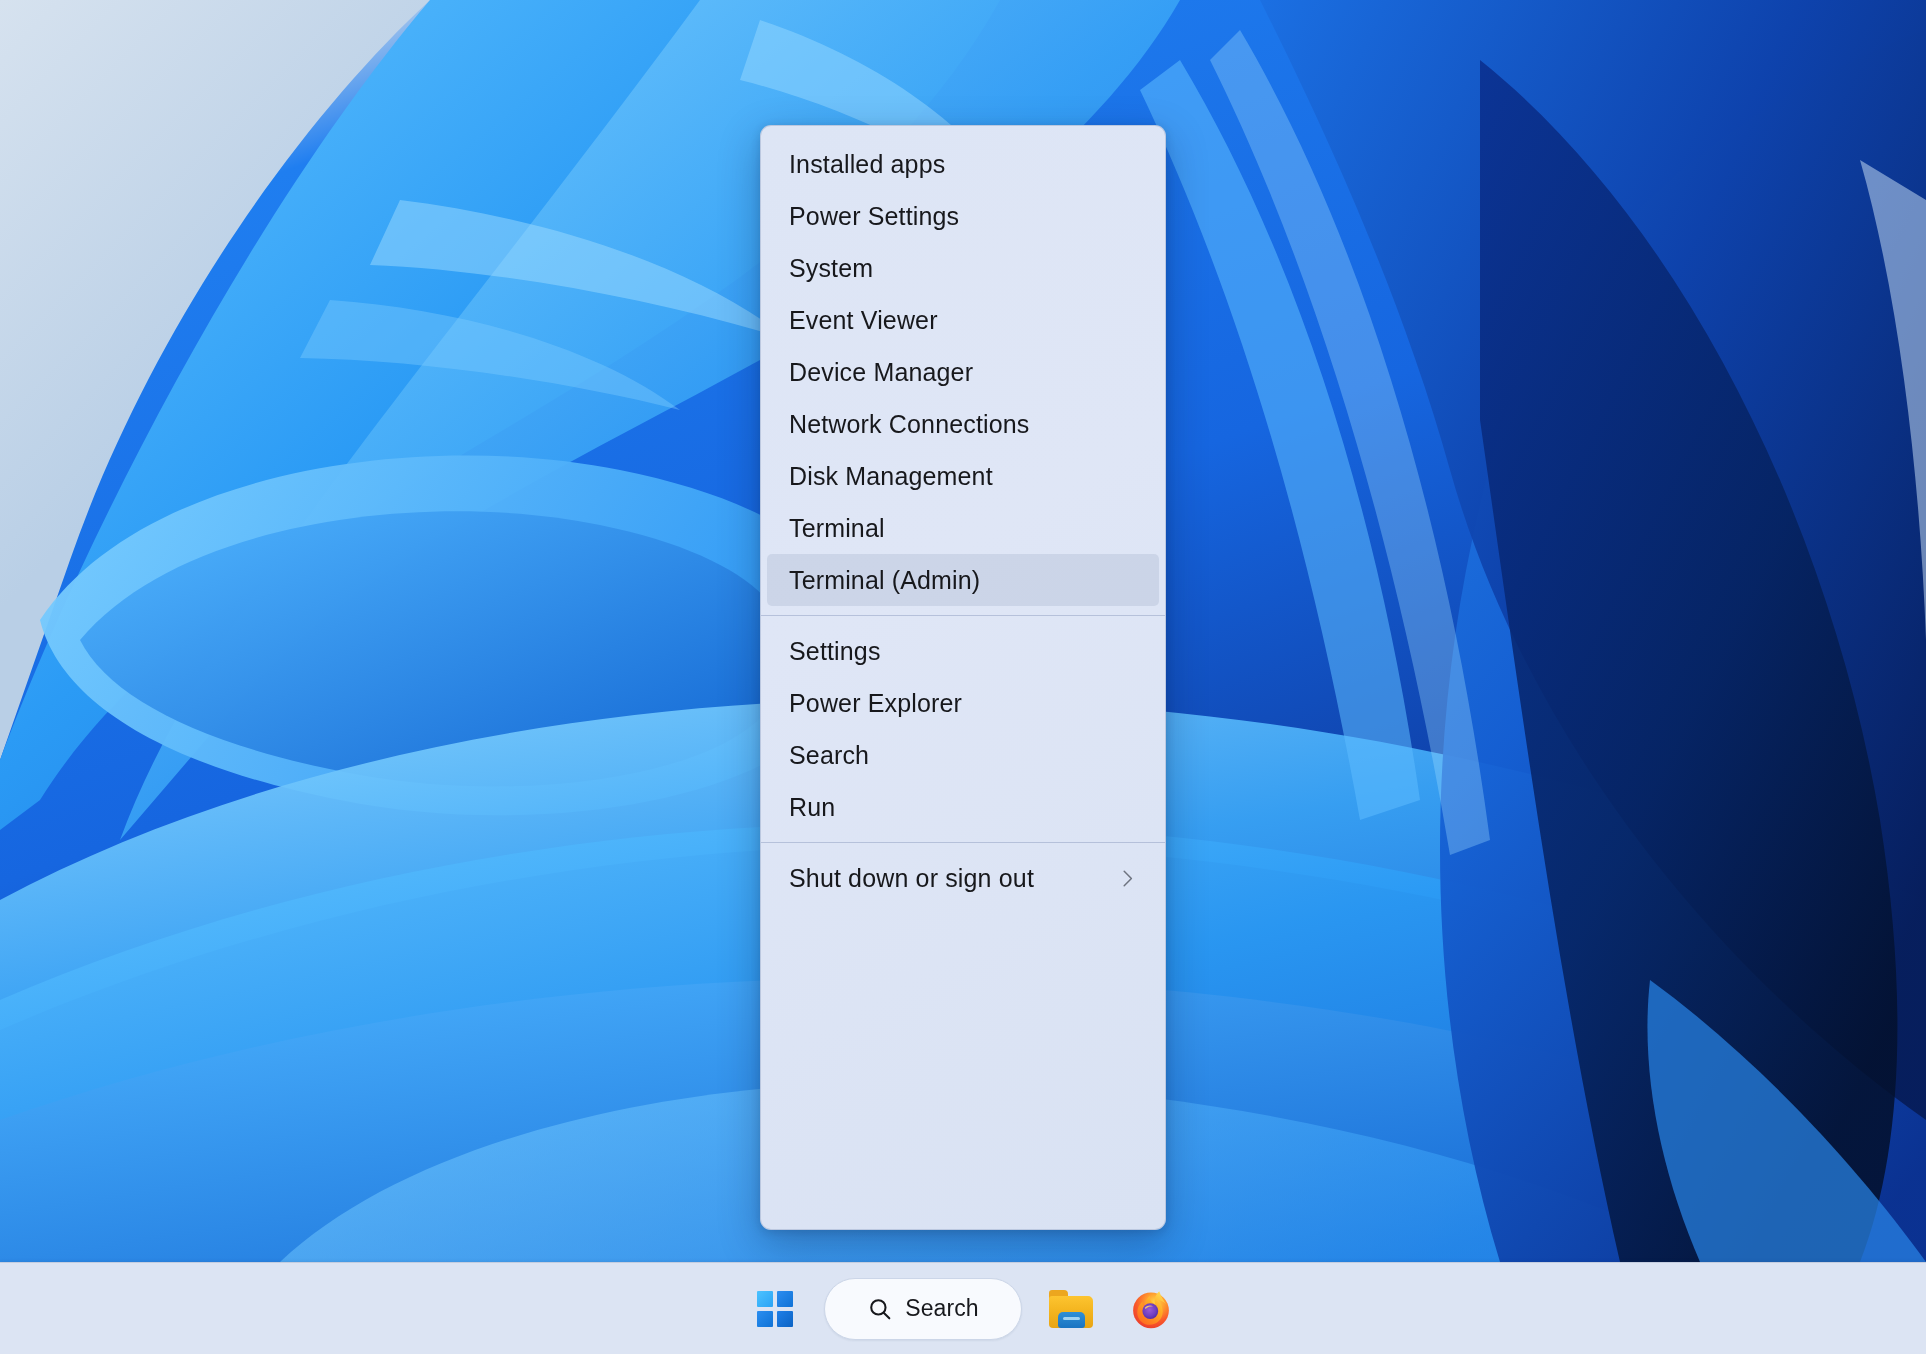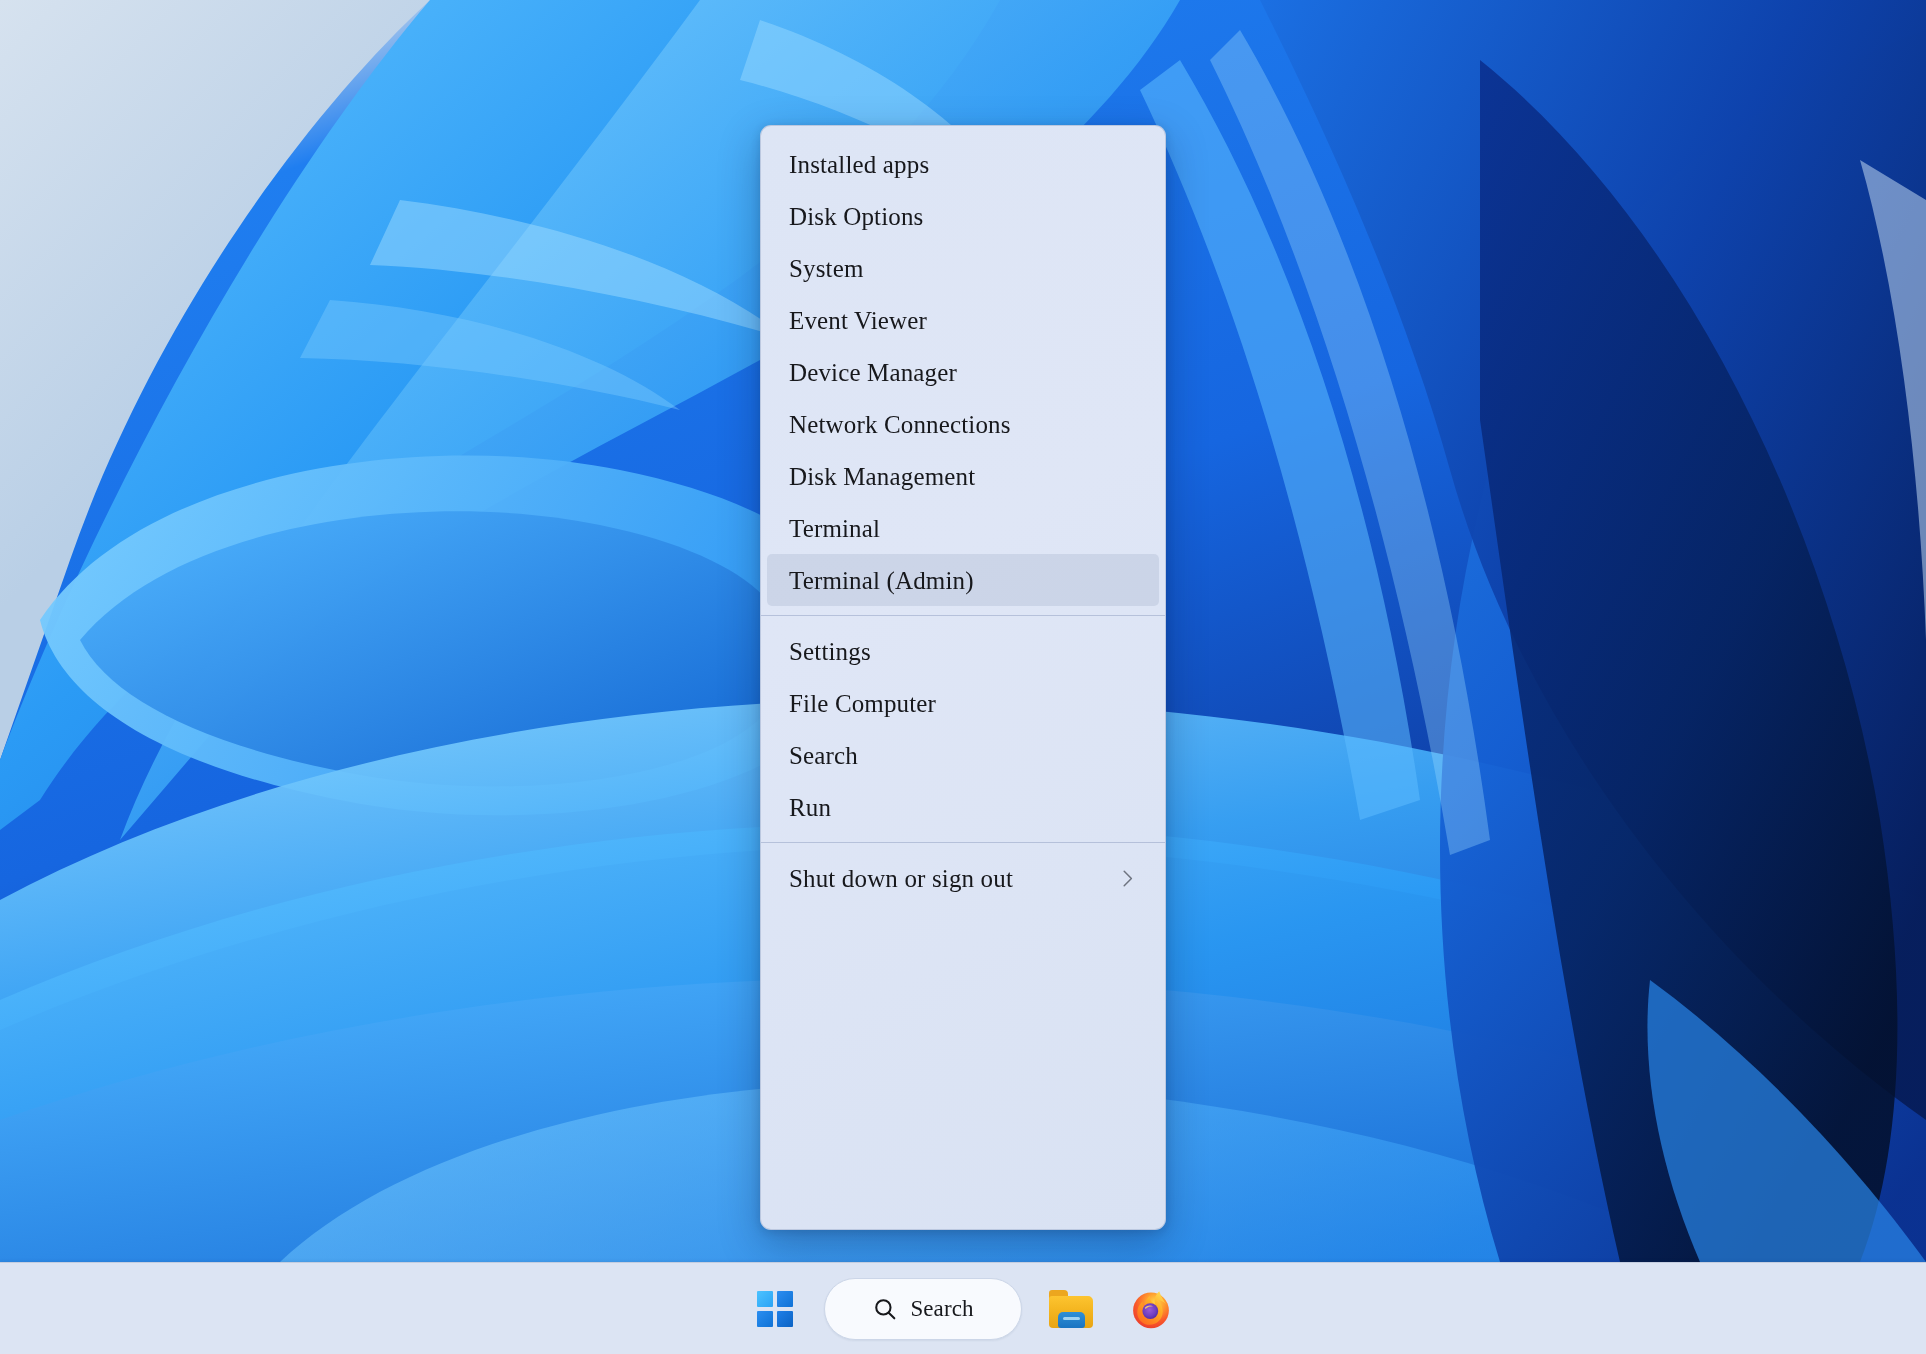--- a/index.html
+++ b/index.html
@@ -9,21 +9,20 @@
     width:1926px; height:1354px;
     overflow:hidden;
     font-family:"Liberation Sans", sans-serif;
   }
 
   #screen {
     position:relative;
     width:1926px; height:1354px;
     overflow:hidden;
     background:#bfd3e8;
-    font-family:Liberation Serif, serif;
   }
 
   
   #wallpaper {
     position:absolute; inset:0 0 92px 0;
     overflow:hidden;
     background:
       linear-gradient(160deg,#cfdcec 0%, #cfdcec 6%, #1f7ef0 14%, #1666e0 45%, #0b2f8f 78%, #061a52 100%);
   }
   #wallpaper svg { position:absolute; inset:0; width:100%; height:100%; display:block; }
@@ -207,21 +206,21 @@
       <path d="M400,200 C560,220 700,270 790,340 C660,300 500,270 370,265 Z" fill="#a7e0ff" opacity="0.45"></path>
       <path d="M330,300 C470,310 600,350 680,410 C560,380 420,360 300,358 Z" fill="#7fcdff" opacity="0.4"></path>
     </svg>
   </div>
 
   <div id="winx-menu">
       <div class="menu-item">
         <span class="mi-label">Installed apps</span>
       </div>
       <div class="menu-item">
-        <span class="mi-label">Disk Options</span>
+        <span class="mi-label">Power Settings</span>
       </div>
       <div class="menu-item">
         <span class="mi-label">System</span>
       </div>
       <div class="menu-item">
         <span class="mi-label">Event Viewer</span>
       </div>
       <div class="menu-item">
         <span class="mi-label">Device Manager</span>
       </div>
@@ -235,21 +234,21 @@
         <span class="mi-label">Terminal</span>
       </div>
       <div class="menu-item highlighted">
         <span class="mi-label">Terminal (Admin)</span>
       </div>
       <div class="menu-sep"></div>
       <div class="menu-item">
         <span class="mi-label">Settings</span>
       </div>
       <div class="menu-item">
-        <span class="mi-label">File Computer</span>
+        <span class="mi-label">Power Explorer</span>
       </div>
       <div class="menu-item">
         <span class="mi-label">Search</span>
       </div>
       <div class="menu-item">
         <span class="mi-label">Run</span>
       </div>
       <div class="menu-sep"></div>
       <div class="menu-item">
         <span class="mi-label">Shut down or sign out</span>

